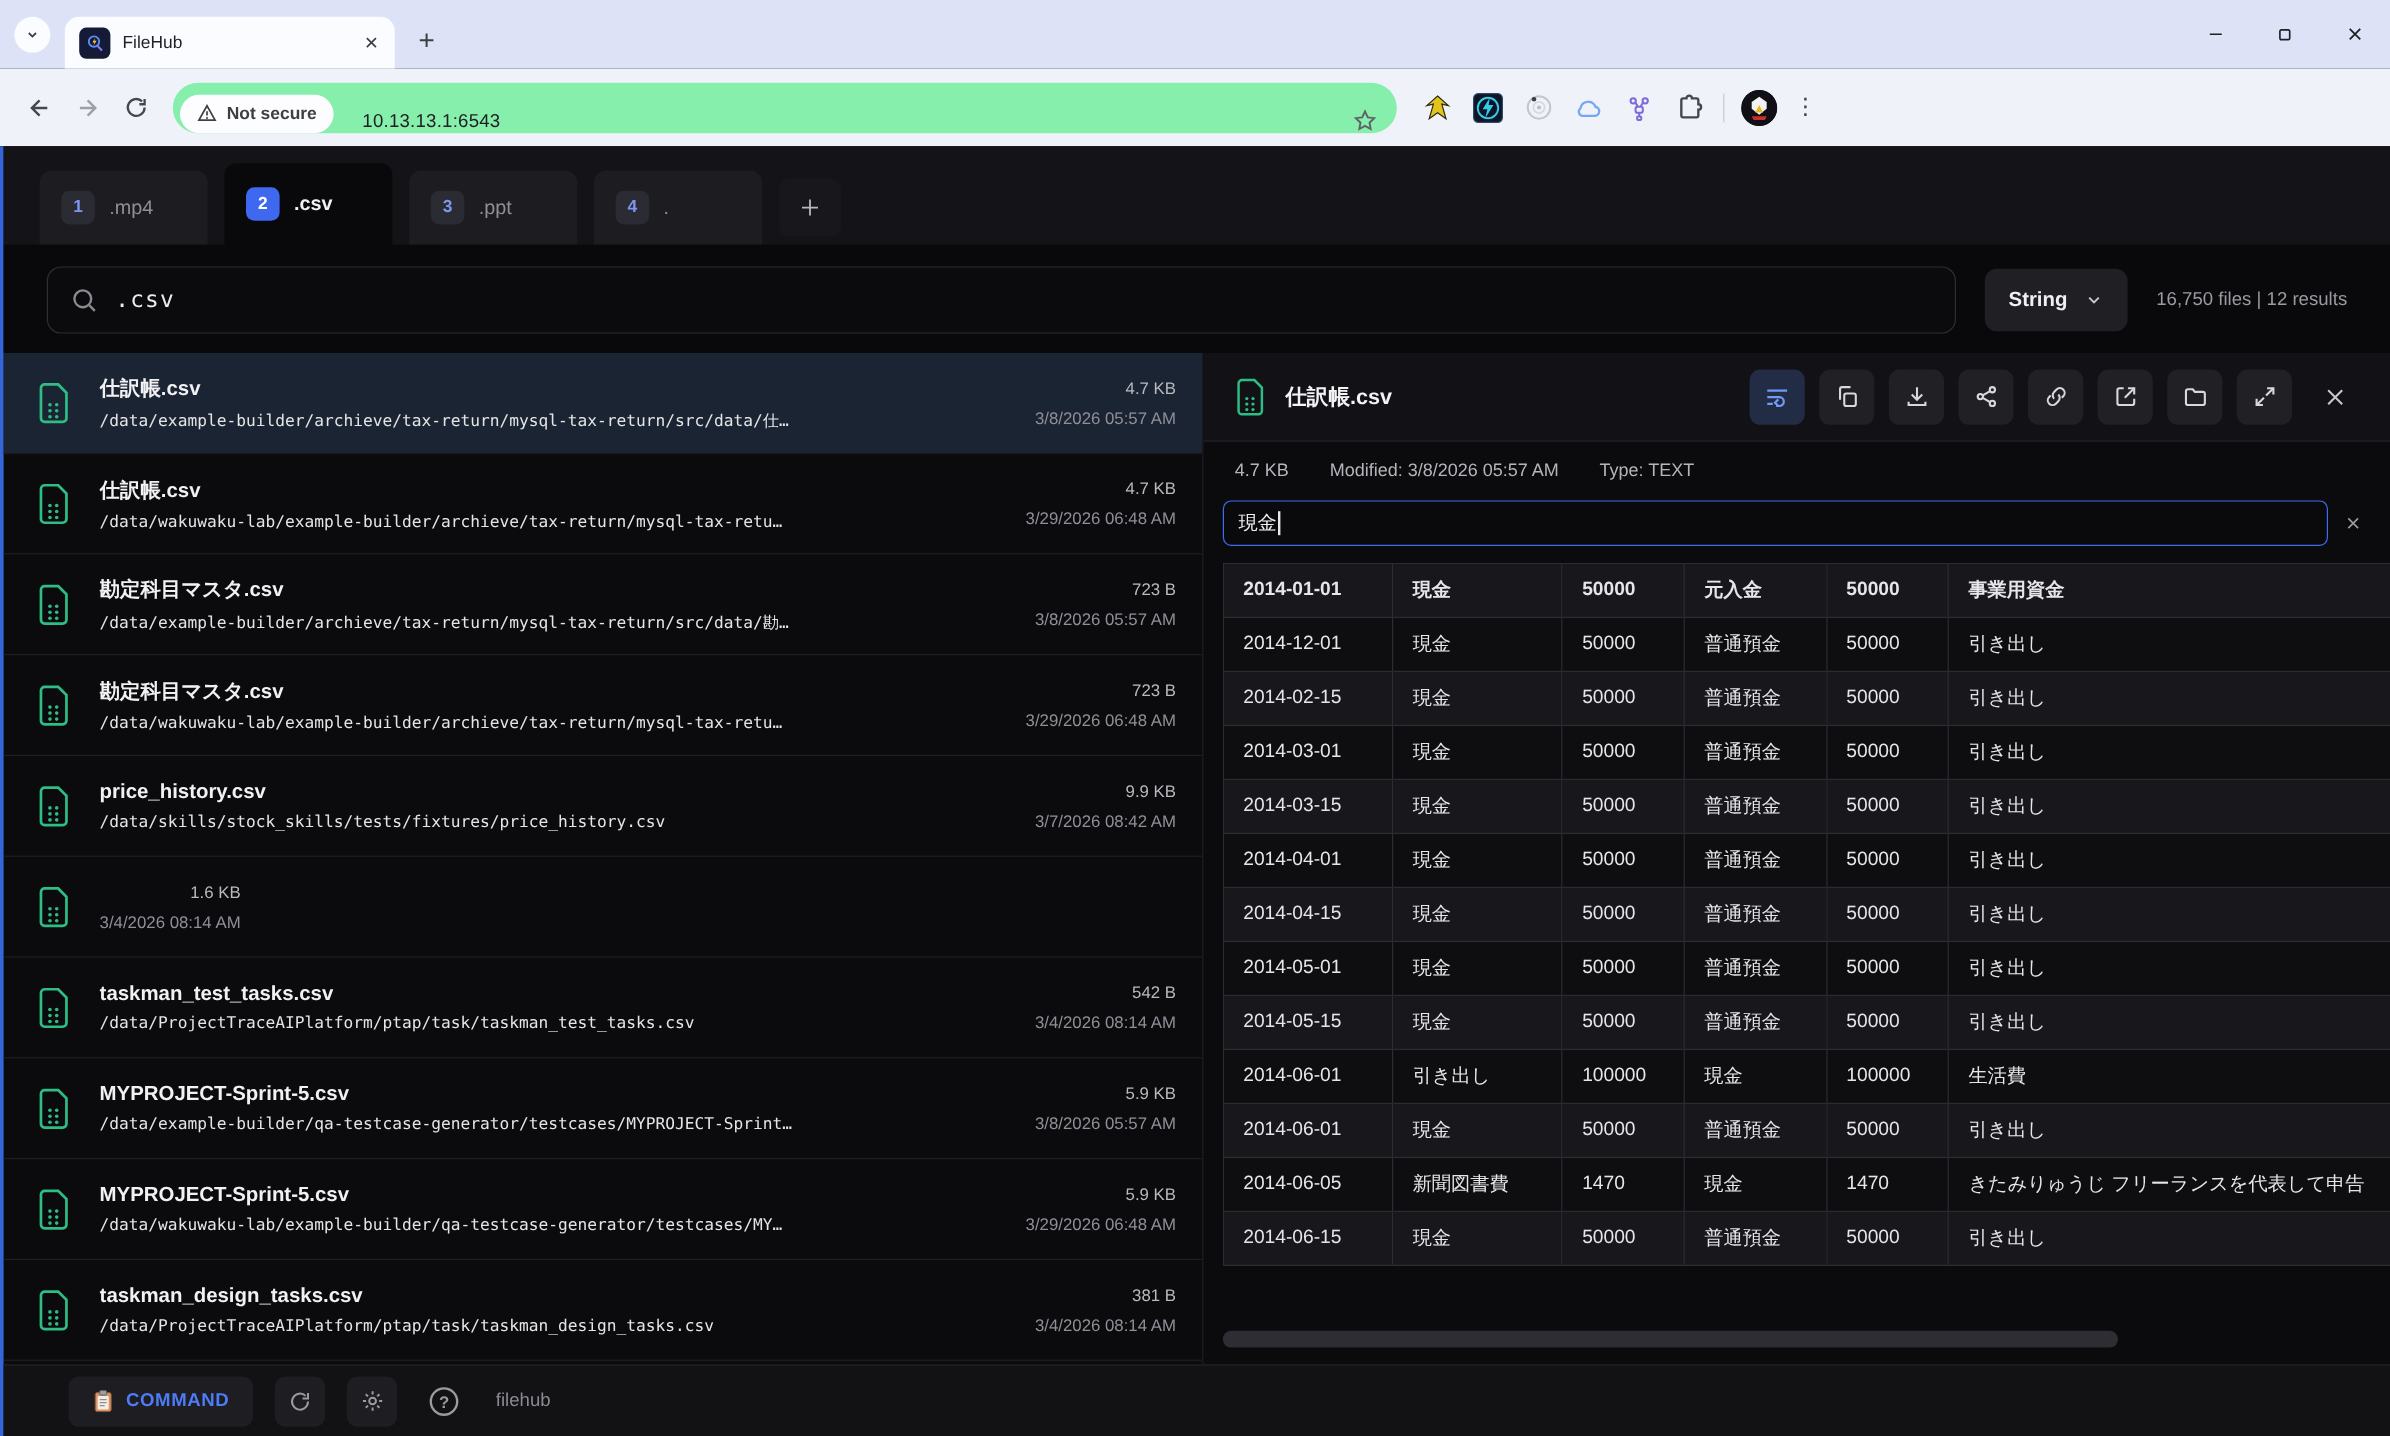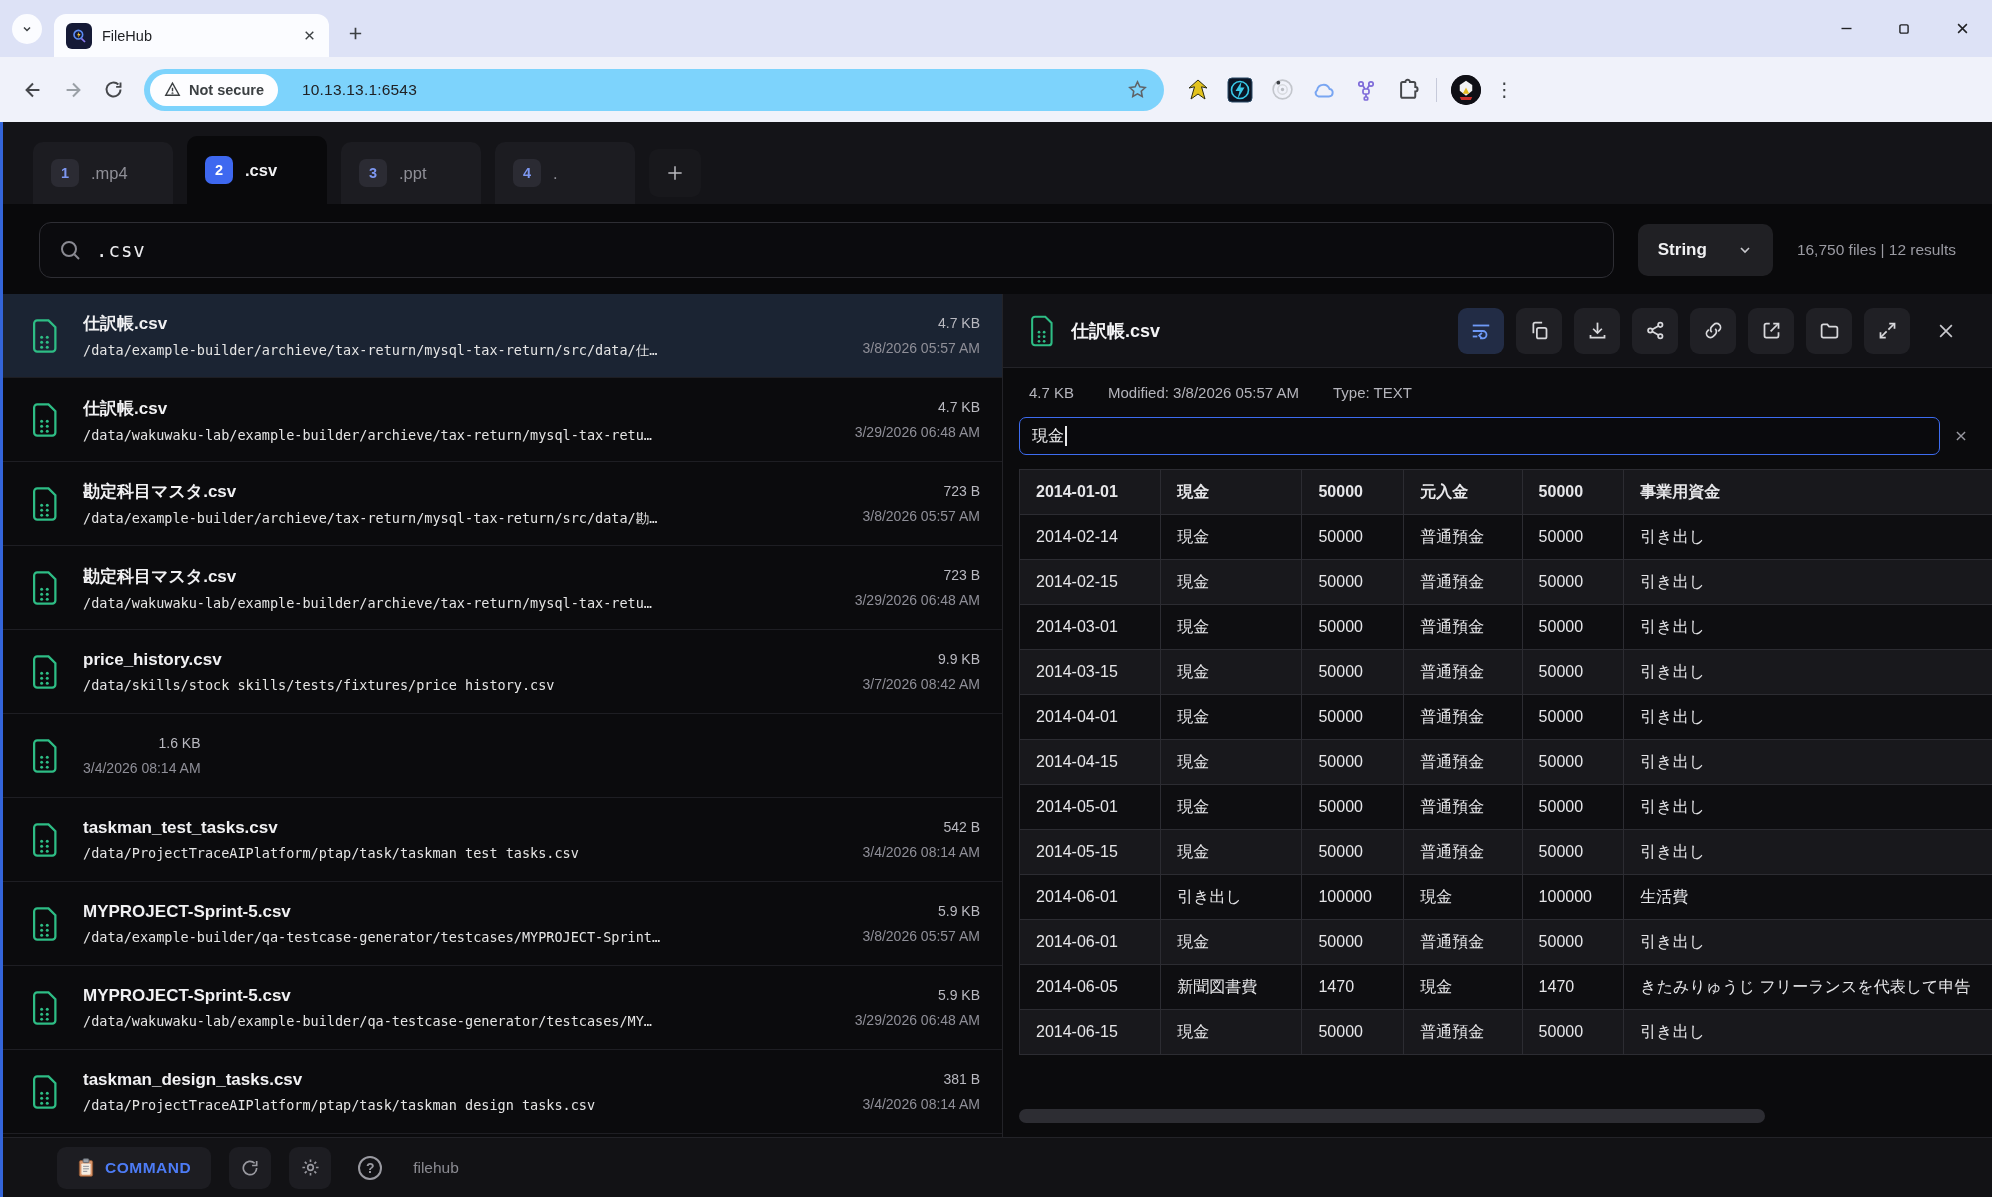--- a/index.html
+++ b/index.html
@@ -16,22 +16,22 @@
   .favicon { width:26px; height:26px; border-radius:6px; background:#151a36; display:flex; align-items:center; justify-content:center; }
   .browser-tab .t-title { font-size:14.5px; color:#1f2023; margin-left:10px; flex:1; }
   .tab-close { color:#3c4043; width:20px; height:20px; display:flex; align-items:center; justify-content:center; }
   .newtab-btn { color:#3c4043; margin-left:18px; margin-top:10px; }
   .win-controls { position:absolute; right:22px; top:0; height:57px; display:flex; align-items:center; gap:42px; color:#202124; }
   .win-controls .wc { width:16px; height:16px; display:flex; align-items:center; justify-content:center; }
 
   .toolbar { height:65px; background:#f0f2fa; display:flex; align-items:center; padding:0 16px; gap:6px; }
   .nav-ic { width:34px; height:34px; display:flex; align-items:center; justify-content:center; color:#45474b; }
   .nav-ic.dim { color:#9aa0a6; }
-  .omnibox { flex:1; max-width:1020px; height:42px; background:#7dd3fc; border-radius:21px; margin-left:8px;
-    display:flex; align-items:center; padding:0 8px 0 6px; }
+  .omnibox { flex:1; max-width:1020px; height:42px; background:#86efac; border-radius:21px; margin-left:8px;
+    display:flex; align-items:flex-end; padding:0 8px 0 6px; }
   .notsecure { height:32px; background:#fdfdff; border-radius:16px; display:flex; align-items:center; gap:8px;
     padding:0 14px; color:#3c4043; font-size:14.5px; font-weight:700; }
   .url-text { font-size:15.5px; color:#202124; margin-left:24px; flex:1; letter-spacing:.2px; }
   .omni-star { color:#5f6368; margin-right:8px; }
   .ext-row { display:flex; align-items:center; gap:14px; margin-left:14px; }
   .ext { width:28px; height:28px; display:flex; align-items:center; justify-content:center; }
   .ext-sep { width:1px; height:24px; background:#c6cada; }
   .avatar { width:30px; height:30px; border-radius:50%; background:#101016; display:flex; align-items:center; justify-content:center; overflow:hidden; }
   .menu-dots { color:#3c4043; font-size:19px; letter-spacing:0; width:18px; text-align:center; }
 
@@ -45,21 +45,21 @@
     display:flex; align-items:center; justify-content:center; font-size:14.5px; font-weight:700; }
   .app-tab.active { background:#09090b; color:#f2f2f4; height:68px; font-weight:700; }
   .app-tab.active .badge { background:#3e68f0; color:#fff; }
   .tab-add { width:52px; height:48px; margin-bottom:7px; border-radius:9px; background:#18181c; color:#b9b9bf;
     display:flex; align-items:center; justify-content:center; font-size:24px; }
 
   .searchrow { background:#09090b; display:flex; align-items:center; padding:18px 36px 16px 36px; gap:24px; }
   .searchbox { flex:1; height:56px; border:1px solid #2e2e34; background:#0b0b0e; border-radius:12px;
     display:flex; align-items:center; padding:0 18px; gap:14px; }
   .searchbox .q { font-family:"DejaVu Sans Mono","Liberation Mono",monospace; font-size:19px; color:#ececef; letter-spacing:1px; }
-  .mode-btn { height:52px; background:#202024; border-radius:10px; display:flex; align-items:center; gap:30px;
+  .mode-btn { height:52px; background:#202024; border-radius:10px; display:flex; align-items:center; gap:14px;
     padding:0 20px; color:#f0f0f2; font-size:17px; font-weight:700; }
   .stats { color:#9a9aa2; font-size:15.5px; white-space:nowrap; }
 
   .content { flex:1; display:flex; min-height:0; }
 
   
   .filelist { width:1000px; overflow:hidden; border-right:1px solid #232328; }
   .file-row { display:flex; align-items:center; height:84px; padding:0 22px 0 28px; border-bottom:1px solid #1e1e23; gap:22px; }
   .file-row.selected { background:#1b2433; }
   .f-icon { flex:0 0 auto; }
@@ -606,21 +606,21 @@
             <tbody>
               <tr class="hdr">
                 <td>2014-01-01</td>
                 <td>現金</td>
                 <td>50000</td>
                 <td>元入金</td>
                 <td>50000</td>
                 <td>事業用資金</td>
               </tr>
               <tr>
-                <td>2014-02-14</td>
+                <td>2014-12-01</td>
                 <td>現金</td>
                 <td>50000</td>
                 <td>普通預金</td>
                 <td>50000</td>
                 <td>引き出し</td>
               </tr>
               <tr>
                 <td>2014-02-15</td>
                 <td>現金</td>
                 <td>50000</td>

